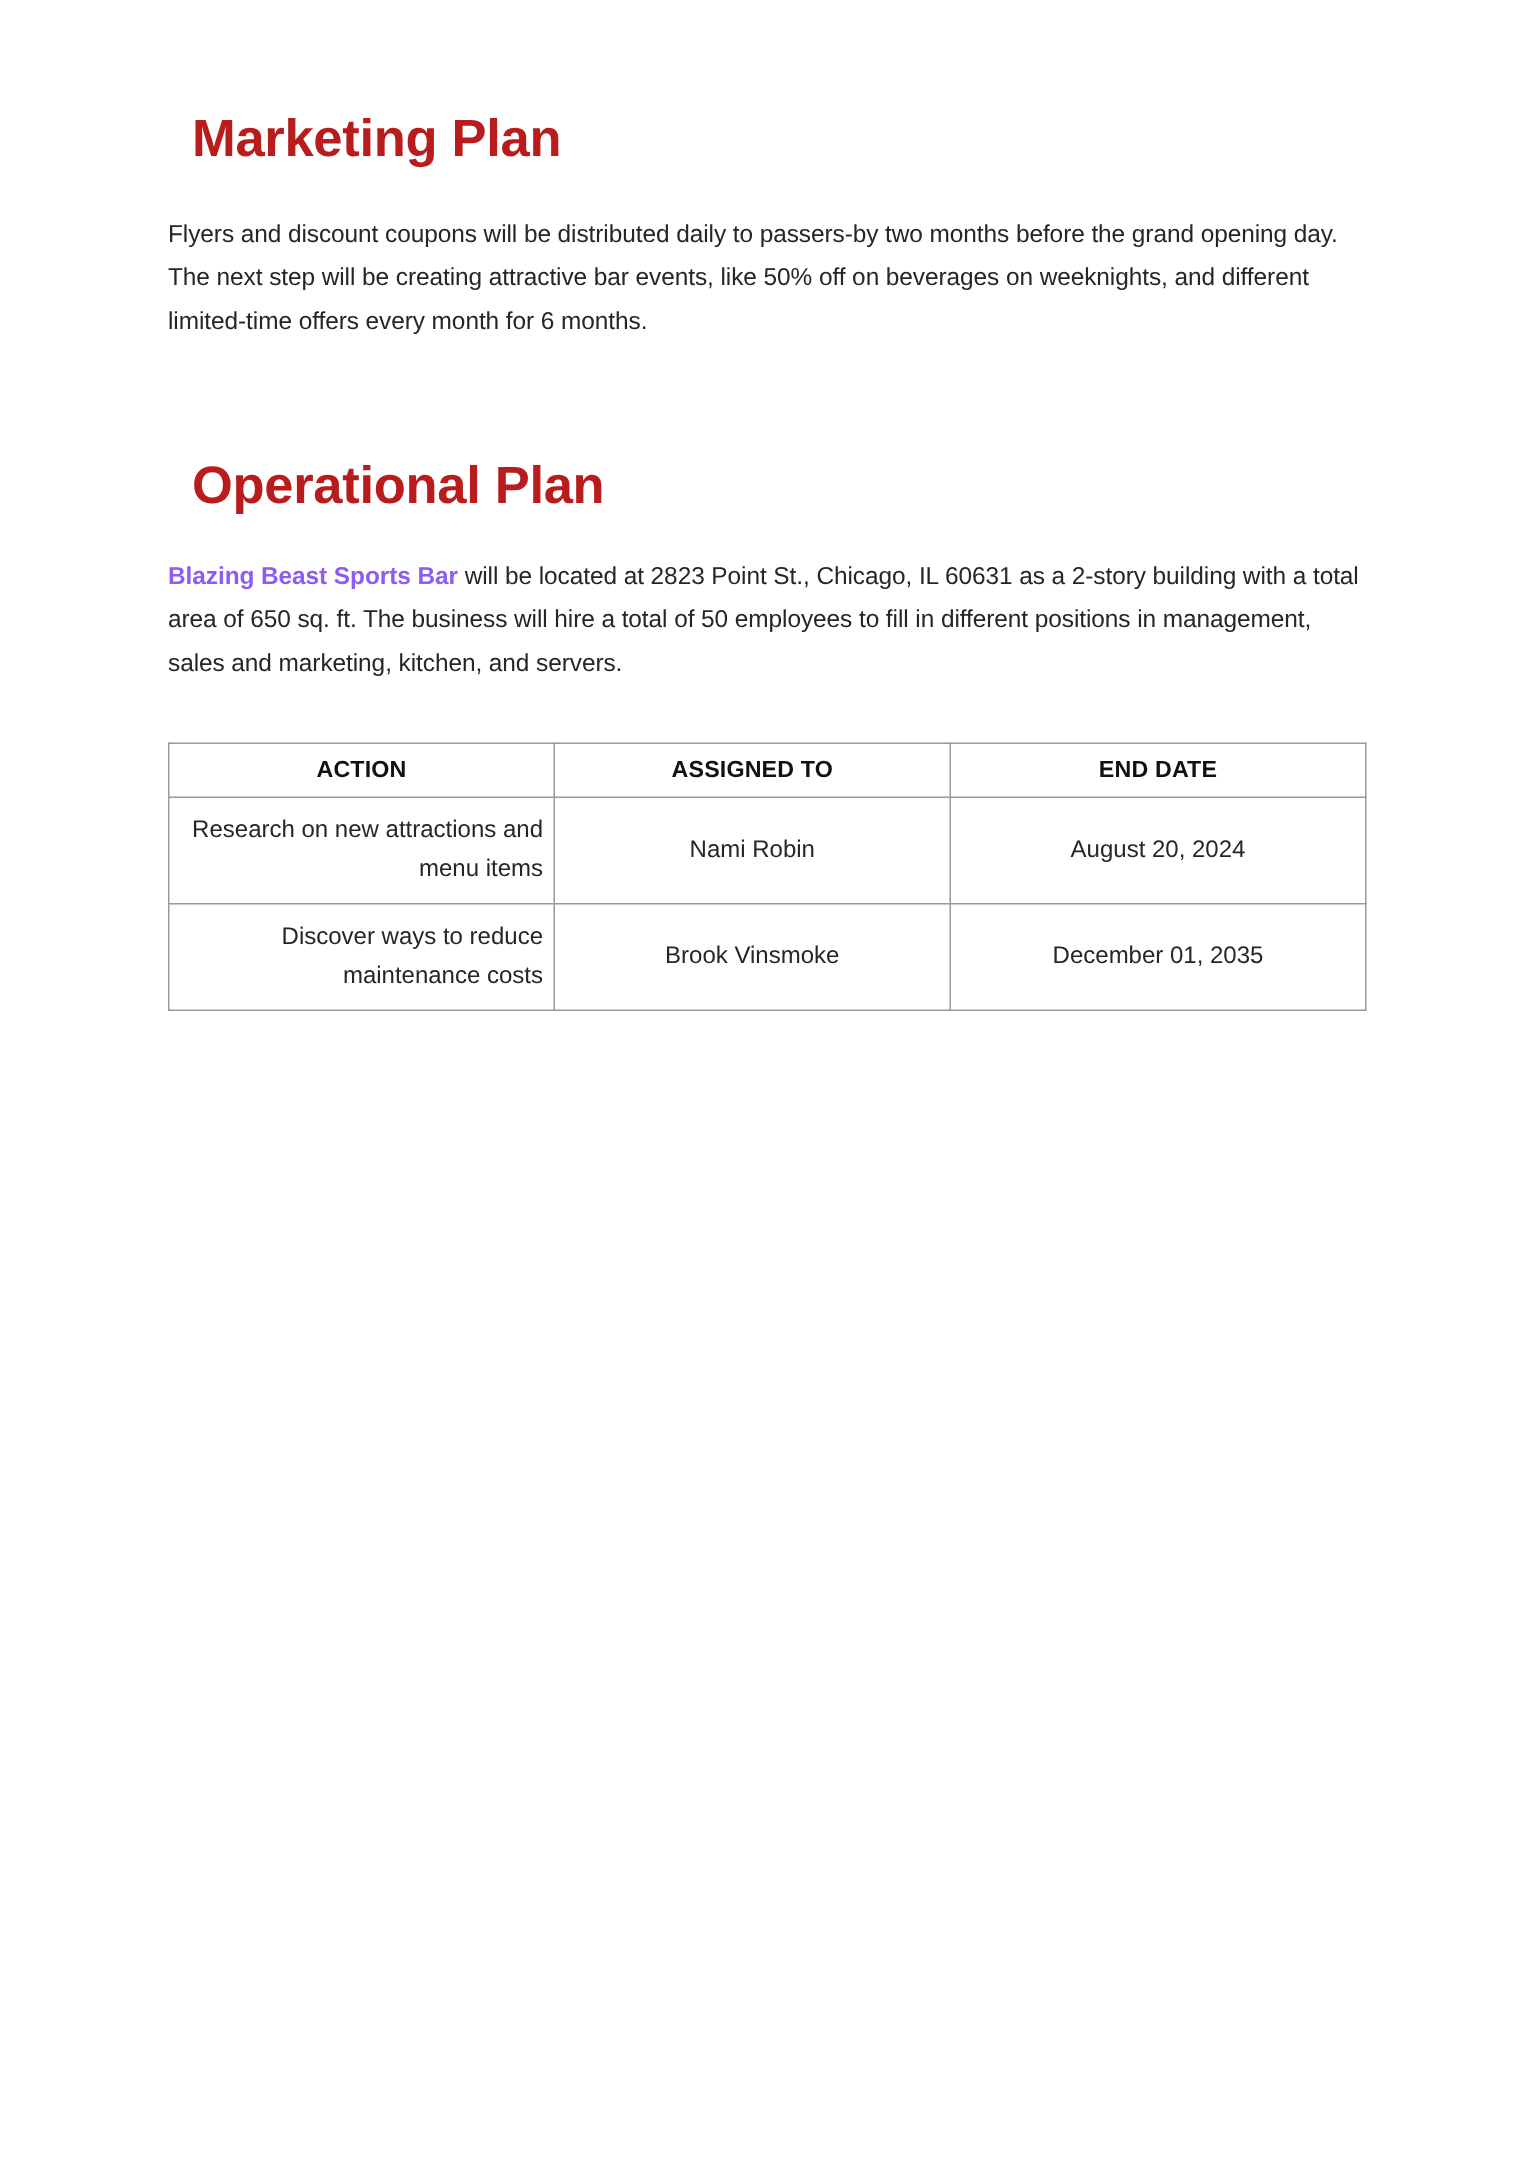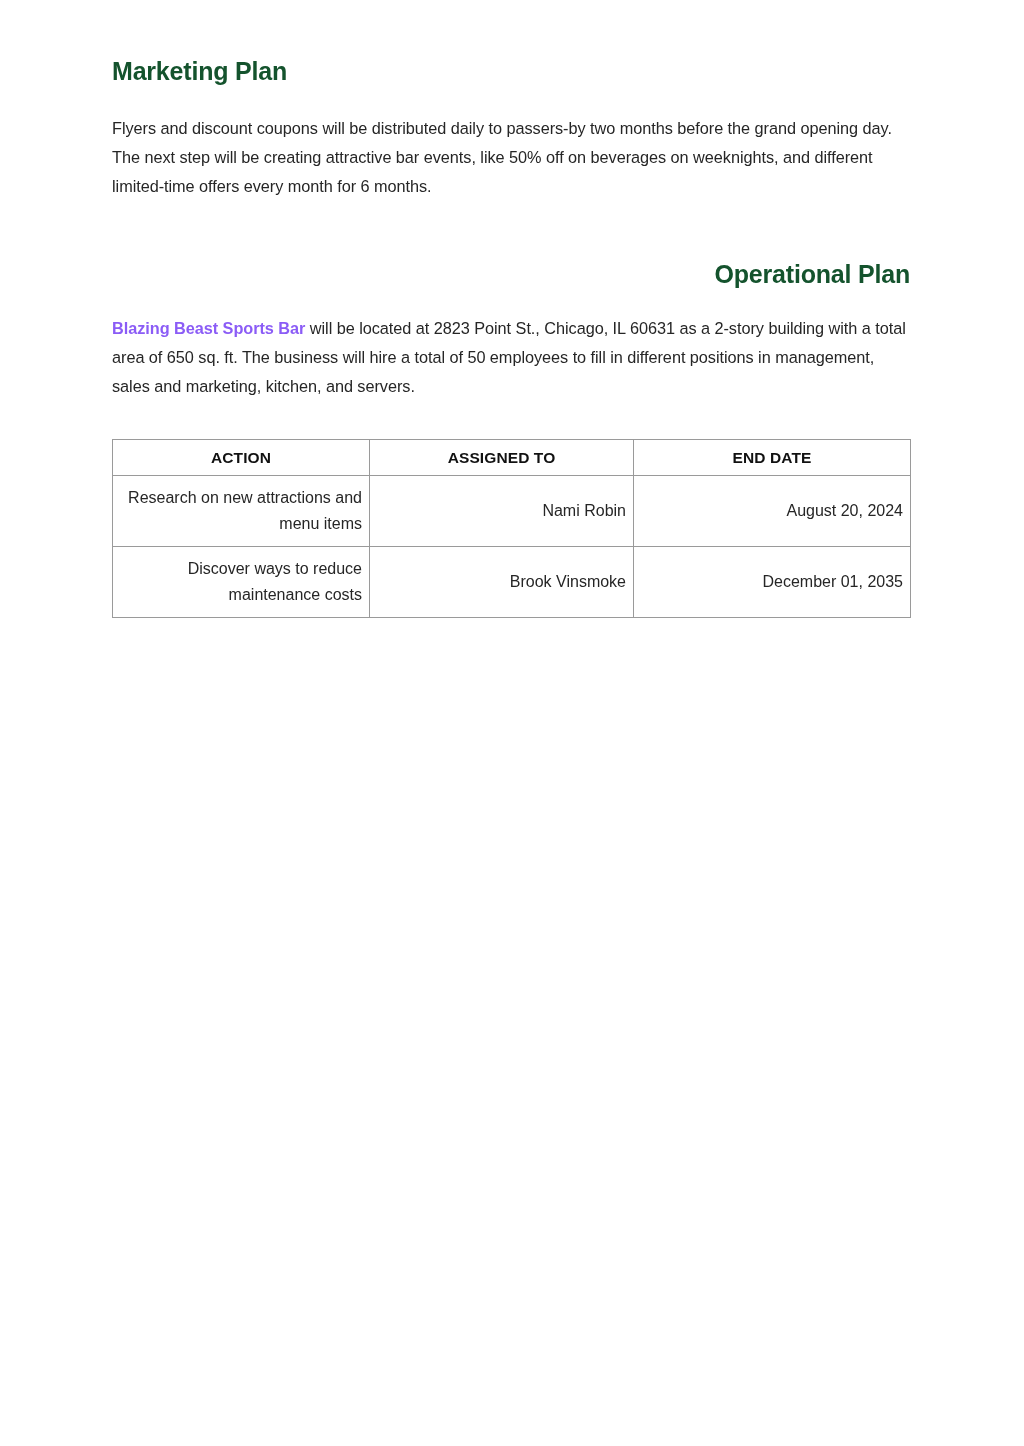--- a/index.html
+++ b/index.html
@@ -23,29 +23,29 @@
   }
   .content {
     position: absolute;
     left: 112px;
     top: 0;
     width: 798px;
   }
 
   h1.section-heading {
     font-family: "Liberation Sans", sans-serif;
-    font-size: 25px;
+    font-size: 35px;
     line-height: 1.2;
     font-weight: bold;
-    color: #14532d;
+    color: #b91c1c;
     letter-spacing: -0.2px;
-    margin: 0;
+    margin: 16px;
   }
   #marketing-heading { padding-top: 56px; }
-  #operational-heading { padding-top: 58px; text-align: right; }
+  #operational-heading { padding-top: 58px; }
 
   p.body-text {
     font-family: "Liberation Sans", sans-serif;
     font-size: 16.3px;
     line-height: 29px;
     color: #262626;
     margin: 0;
     text-align: left;
     letter-spacing: -0.05px;
   }
@@ -85,21 +85,21 @@
     font-size: 16px;
     color: #262626;
     line-height: 26px;
     padding: 9px 7px;
   }
   td.col-action {
     text-align: right;
     padding-left: 7px;
   }
   td.col-assigned, td.col-enddate {
-    text-align: right;
+    text-align: center;
   }
   col.c-action   { width: 257px; }
   col.c-assigned { width: 264px; }
   col.c-enddate  { width: 277px; }
 </style>
 </head>
 <body>
 
 <div class="page">
   <div class="content">

